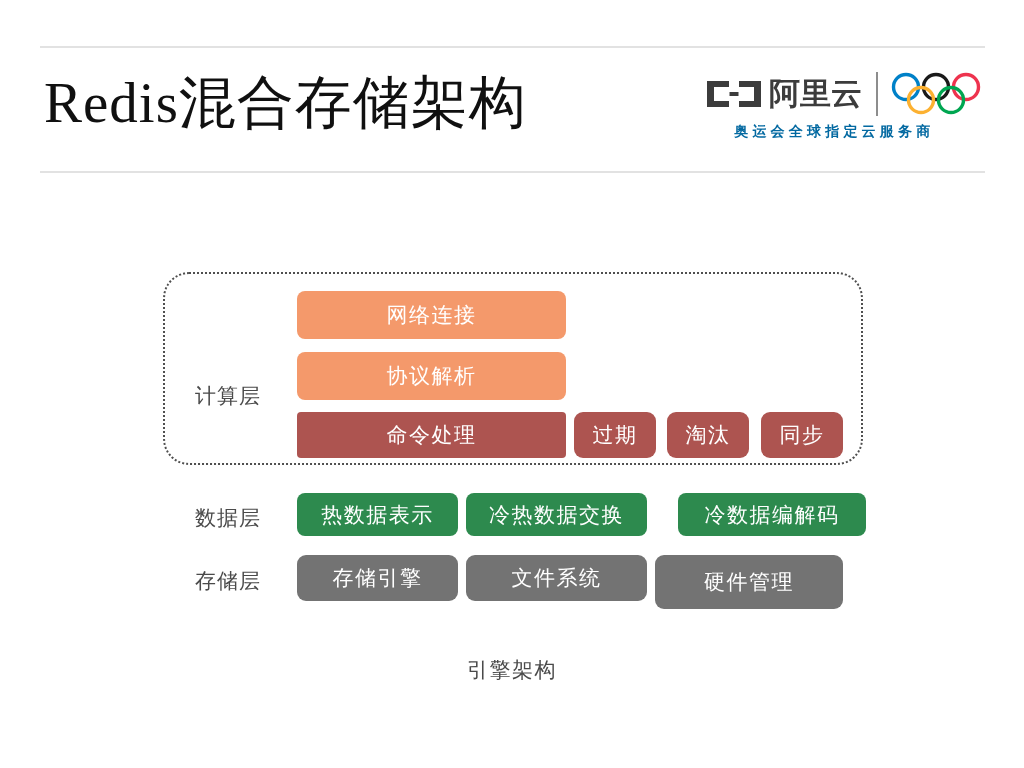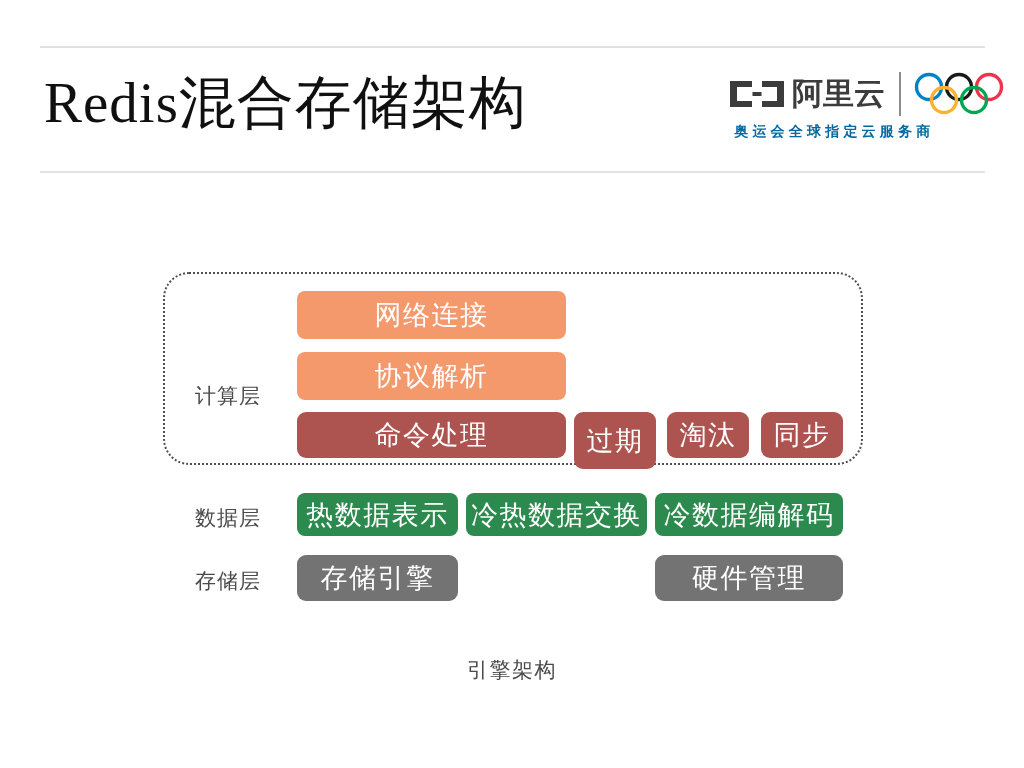--- a/index.html
+++ b/index.html
@@ -43,21 +43,21 @@
   .logo-block {
     position: absolute;
     right: 38px;
     top: 72px;
     width: 258px;
     text-align: center;
   }
   .logo-row {
     display: flex;
     align-items: center;
-    justify-content: flex-start;
+    justify-content: flex-end;
     height: 44px;
   }
   .logo-mark {
     width: 58px;
     height: 30px;
     flex: 0 0 auto;
     margin-right: 6px;
   }
   .logo-word {
     font-family: "Liberation Sans", sans-serif;
@@ -128,47 +128,47 @@
 
   .box {
     position: absolute;
     box-sizing: border-box;
     display: flex;
     align-items: center;
     justify-content: center;
     border-radius: 8px;
     color: #ffffff;
     font-family: "Liberation Serif", serif;
-    font-size: 27px;
+    font-size: 21px;
     letter-spacing: 1.5px;
     white-space: nowrap;
   }
   .box.orange { background: #f4996b; }
   .box.red    { background: #ad5450; }
   .box.green  { background: #2d8a4e; }
   .box.gray   { background: #737373; }
 
   
   .b-network { left: 297px; top: 291px; width: 269px; height: 48px; }
   .b-proto   { left: 297px; top: 352px; width: 269px; height: 48px; }
-  .b-cmd     { left: 297px; top: 412px; width: 269px; height: 46px; border-radius: 9px; }
+  .b-cmd     { left: 297px; top: 412px; width: 269px; height: 46px; border-radius: 4px; }
   .b-timer   { left: 574px; top: 289px; width: 269px; height: 112px; border-radius: 9px; }
-  .b-expire  { left: 574px; top: 412px; width: 82px;  height: 57px; border-radius: 9px; }
+  .b-expire  { left: 574px; top: 412px; width: 82px;  height: 46px; border-radius: 9px; }
   .b-evict   { left: 667px; top: 412px; width: 82px;  height: 46px; border-radius: 9px; }
   .b-sync    { left: 761px; top: 412px; width: 82px;  height: 46px; border-radius: 9px; }
 
   
   .b-hot     { left: 297px; top: 493px; width: 161px; height: 43px; }
   .b-swap    { left: 466px; top: 493px; width: 181px; height: 43px; }
-  .b-codec   { left: 655px; top: 493px; width: 188px; height: 43px; }
+  .b-codec   { left: 678px; top: 493px; width: 188px; height: 43px; }
 
   
   .b-engine  { left: 297px; top: 555px; width: 161px; height: 46px; border-radius: 9px; }
   .b-fs      { left: 466px; top: 555px; width: 181px; height: 46px; border-radius: 9px; }
-  .b-hw      { left: 655px; top: 555px; width: 188px; height: 46px; border-radius: 9px; }
+  .b-hw      { left: 655px; top: 555px; width: 188px; height: 54px; border-radius: 9px; }
 
   .caption {
     position: absolute;
     left: 0;
     top: 641px;
     width: 1024px;
     text-align: center;
     font-family: Liberation Mono, monospace;
     font-size: 21px;
     color: #4a4a4a;
@@ -219,16 +219,17 @@
   <div class="box red    b-cmd">命令处理</div>
   <div class="box red    b-expire">过期</div>
   <div class="box red    b-evict">淘汰</div>
   <div class="box red    b-sync">同步</div>
 
   <div class="box green b-hot">热数据表示</div>
   <div class="box green b-swap">冷热数据交换</div>
   <div class="box green b-codec">冷数据编解码</div>
 
   <div class="box gray b-engine">存储引擎</div>
+  <div class="box gray b-fs">文件系统</div>
   <div class="box gray b-hw">硬件管理</div>
 
   <div class="caption">引擎架构</div>
 </div>
 
 </body></html>

